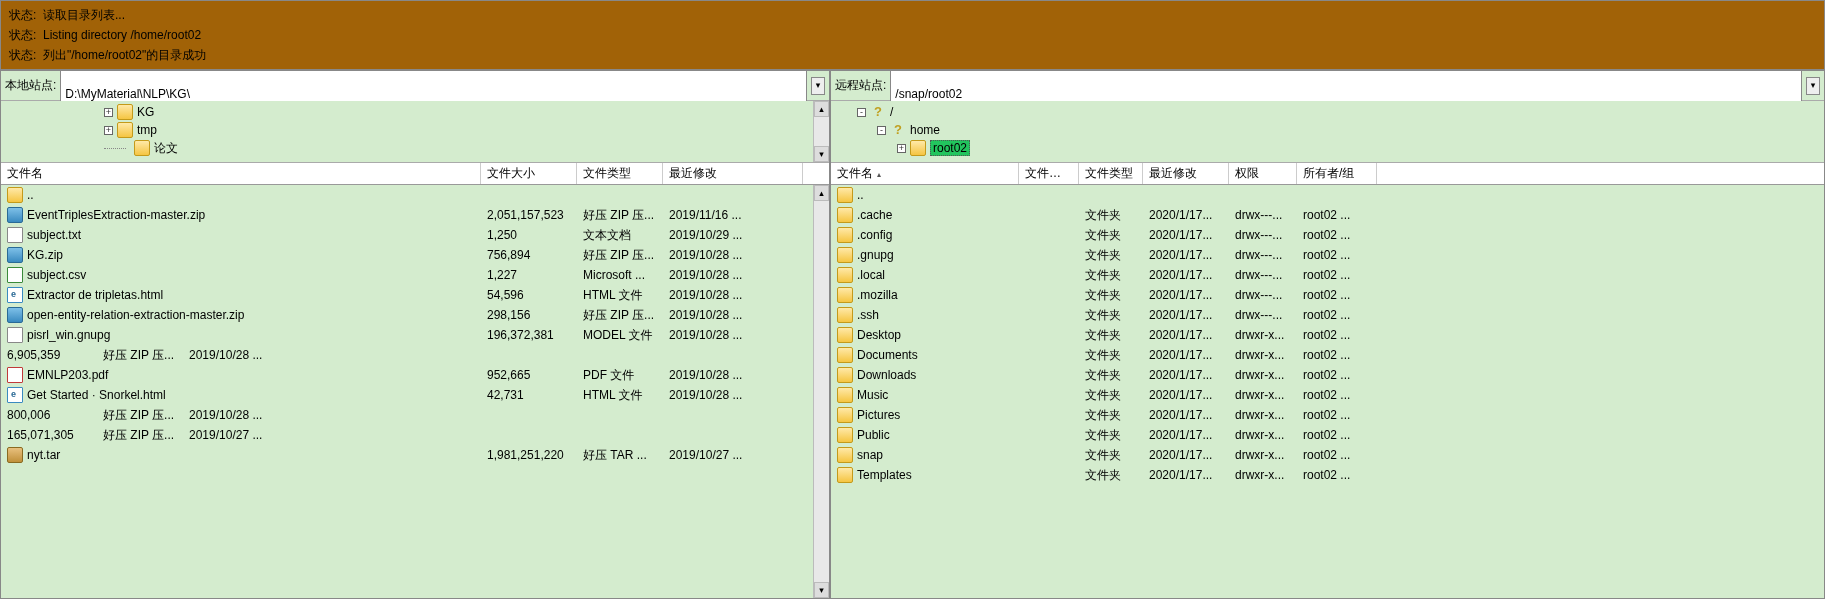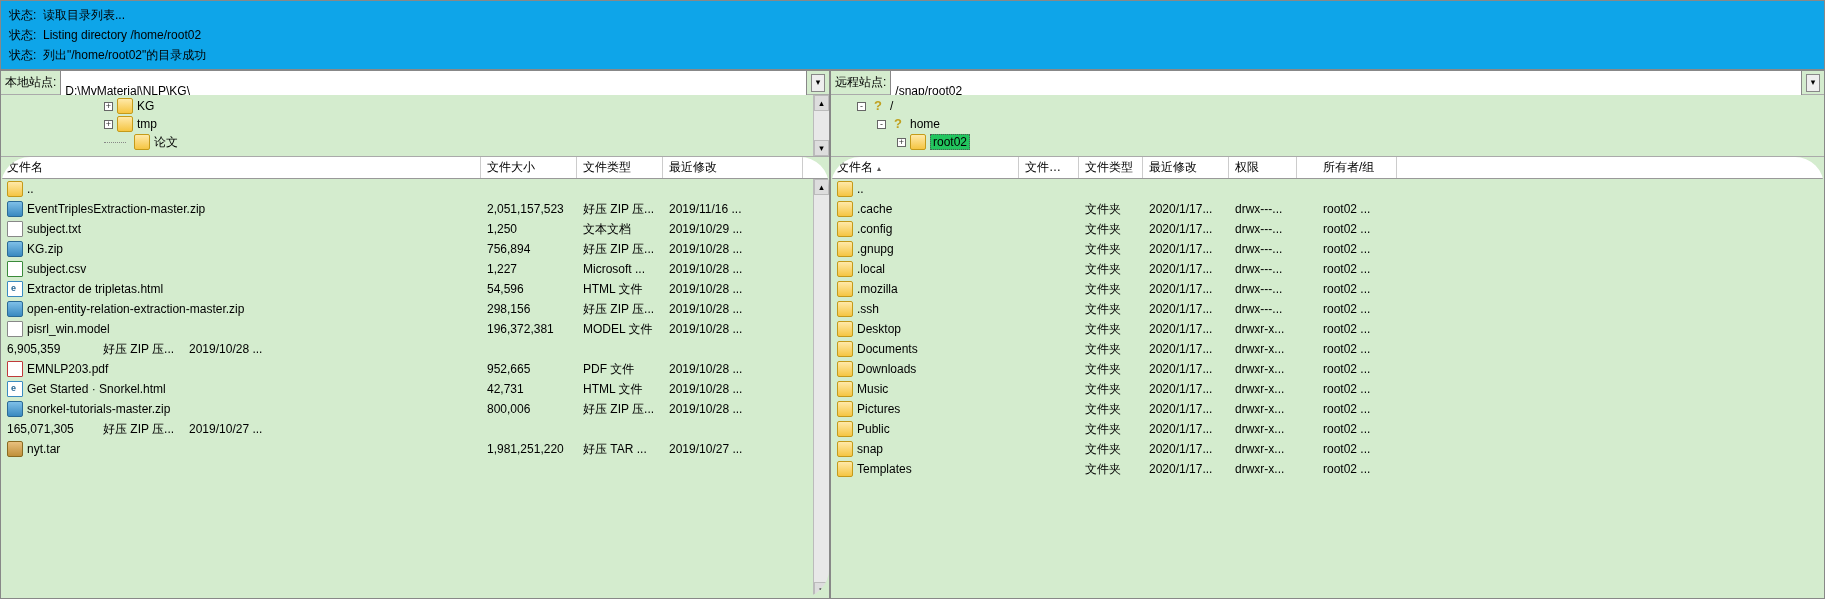--- a/index.html
+++ b/index.html
@@ -1,36 +1,36 @@
 <!DOCTYPE html>
 <html><head>
 <meta charset="utf-8">
 <style>
 * { margin: 0; padding: 0; box-sizing: border-box; font-family: "Segoe UI", Tahoma, sans-serif; font-size: 12px; }
 body { background: #d4ecce; width: 1825px; height: 599px; display: flex; flex-direction: column; overflow: hidden; }
-.status-pane { background: #0ea5e9; border: 1px solid #888; padding: 4px 8px; line-height: 20px; }
+.status-pane { background: #a16207; border: 1px solid #888; padding: 4px 8px; line-height: 20px; }
 .status-line { white-space: pre; }
 .status-label { display: inline-block; }
 .main-area { display: flex; flex: 1; overflow: hidden; }
 .panel { display: flex; flex-direction: column; border: 1px solid #888; overflow: hidden; }
 .panel.local { width: 830px; }
 .panel.remote { flex: 1; }
-.addr-bar { display: flex; align-items: center; background: #d4ecce; border-bottom: 1px solid #aaa; padding: 2px 4px; gap: 4px; height: 24px; }
+.addr-bar { display: flex; align-items: center; background: #d4ecce; border-bottom: 1px solid #aaa; padding: 2px 4px; gap: 4px; height: 30px; }
 .addr-label { white-space: nowrap; }
 .addr-input { flex: 1; background: #fff; border: 1px solid #888; padding: 18px 4px; height: 18px; line-height: 16px; }
 .addr-dd { width: 14px; height: 18px; border: 1px solid #888; background: #eee; text-align: center; line-height: 14px; cursor: pointer; font-size: 9px; }
 .tree-pane { height: 62px; display: flex; background: #d4ecce; border-bottom: 1px solid #aaa; overflow-y: auto; position: relative; }
 .tree-body { flex: 1; padding: 2px 0 2px 8px; overflow-y: auto; }
 .tree-row { display: flex; align-items: center; height: 18px; gap: 4px; }
 .expander { width: 9px; height: 9px; border: 1px solid #666; background: #fff; text-align: center; line-height: 7px; font-size: 9px; cursor: pointer; color: #333; }
 .tree-sel { background: #22c55e; border: 1px dotted #555; padding: 0 2px; }
 .vsb { width: 16px; background: #e0e0e0; border-left: 1px solid #bbb; display: flex; flex-direction: column; }
 .vsb .up, .vsb .dn { height: 16px; text-align: center; line-height: 14px; font-size: 9px; background: #ddd; border: 1px solid #bbb; cursor: pointer; }
 .vsb .track { flex: 1; background: #e8e8e8; }
-.list-pane { display: flex; flex-direction: column; background: #d4ecce; flex: 1; overflow: hidden; border-radius: 29px; }
+.list-pane { display: flex; flex-direction: column; background: #d4ecce; flex: 1; overflow: hidden; }
 .list-hdr { display: flex; background: #fff; border-bottom: 1px solid #999; height: 22px; align-items: center; position: sticky; top: 0; }
 .col { padding: 2px 6px; border-right: 1px solid #ccc; white-space: nowrap; overflow: hidden; text-overflow: ellipsis; }
 .list-body { flex: 1; display: flex; overflow-y: auto; }
 .rows { flex: 1; }
 .row { display: flex; align-items: center; height: 20px; }
 .row .cell { padding: 1px 6px; white-space: nowrap; overflow: hidden; text-overflow: ellipsis; }
 .name-cell { display: flex; align-items: center; gap: 4px; }
 .icon { width: 16px; height: 16px; display: inline-block; flex: 0 0 16px; }
 .ic-folder { background: linear-gradient(#ffe9a8,#f5c542); border: 1px solid #c49a1a; border-radius: 2px; }
 .ic-folder-up { background: linear-gradient(#ffe9a8,#f5c542); border: 1px solid #c49a1a; border-radius: 2px; position: relative; }
@@ -52,21 +52,21 @@
 .local .c-size { width: 96px; }
 .local .c-type { width: 86px; }
 .local .c-mod  { width: 140px; }
 
 
 .remote .c-name { width: 188px; }
 .remote .c-size { width: 60px; }
 .remote .c-type { width: 64px; }
 .remote .c-mod  { width: 86px; }
 .remote .c-perm { width: 68px; }
-.remote .c-own  { width: 80px; margin-left: 20px; }
+.remote .c-own  { width: 80px; }
 
 .indent-1 { padding-left: 95px; }
 .indent-2 { padding-left: 18px; }
 .indent-3 { padding-left: 38px; }
 .indent-4 { padding-left: 58px; }
 
 .dotted-line { display:inline-block; width:22px; border-top:1px dotted #888; margin-right:4px; }
 </style>
 </head>
 <body>
@@ -179,21 +179,21 @@
                 <span class="icon ic-zip"></span>
                 <span>open-entity-relation-extraction-master.zip</span>
               </div>
               <div class="cell c-size num">298,156</div>
               <div class="cell c-type">好压 ZIP 压...</div>
               <div class="cell c-mod">2019/10/28 ...</div>
             </div>
             <div class="row">
               <div class="cell c-name name-cell">
                 <span class="icon ic-model"></span>
-                <span>pisrl_win.model</span>
+                <span>pisrl_win.gnupg</span>
               </div>
               <div class="cell c-size num">196,372,381</div>
               <div class="cell c-type">MODEL 文件</div>
               <div class="cell c-mod">2019/10/28 ...</div>
             </div>
             <div class="row">
               <div class="cell c-size num">6,905,359</div>
               <div class="cell c-type">好压 ZIP 压...</div>
               <div class="cell c-mod">2019/10/28 ...</div>
             </div>
@@ -209,24 +209,20 @@
             <div class="row">
               <div class="cell c-name name-cell">
                 <span class="icon ic-html"></span>
                 <span>Get Started · Snorkel.html</span>
               </div>
               <div class="cell c-size num">42,731</div>
               <div class="cell c-type">HTML 文件</div>
               <div class="cell c-mod">2019/10/28 ...</div>
             </div>
             <div class="row">
-              <div class="cell c-name name-cell">
-                <span class="icon ic-zip"></span>
-                <span>snorkel-tutorials-master.zip</span>
-              </div>
               <div class="cell c-size num">800,006</div>
               <div class="cell c-type">好压 ZIP 压...</div>
               <div class="cell c-mod">2019/10/28 ...</div>
             </div>
             <div class="row">
               <div class="cell c-size num">165,071,305</div>
               <div class="cell c-type">好压 ZIP 压...</div>
               <div class="cell c-mod">2019/10/27 ...</div>
             </div>
             <div class="row">

